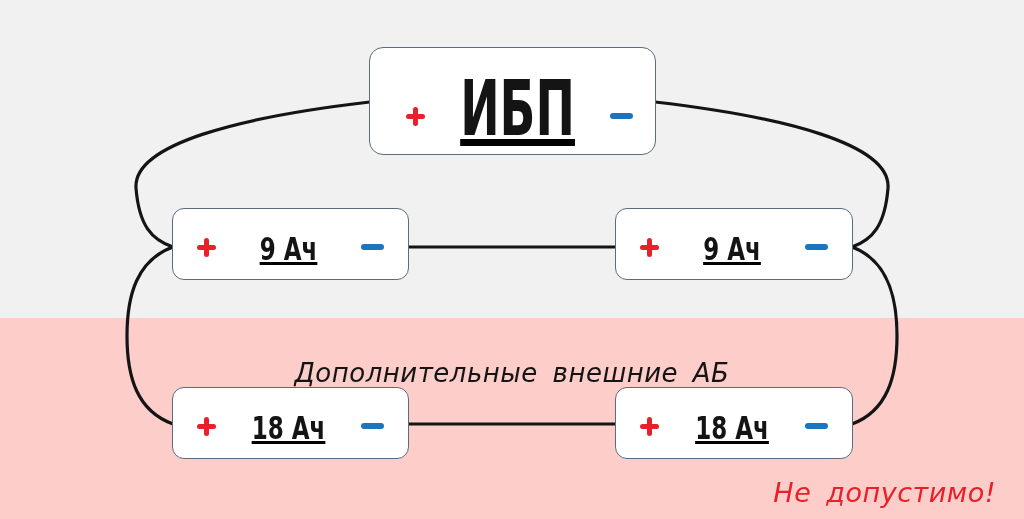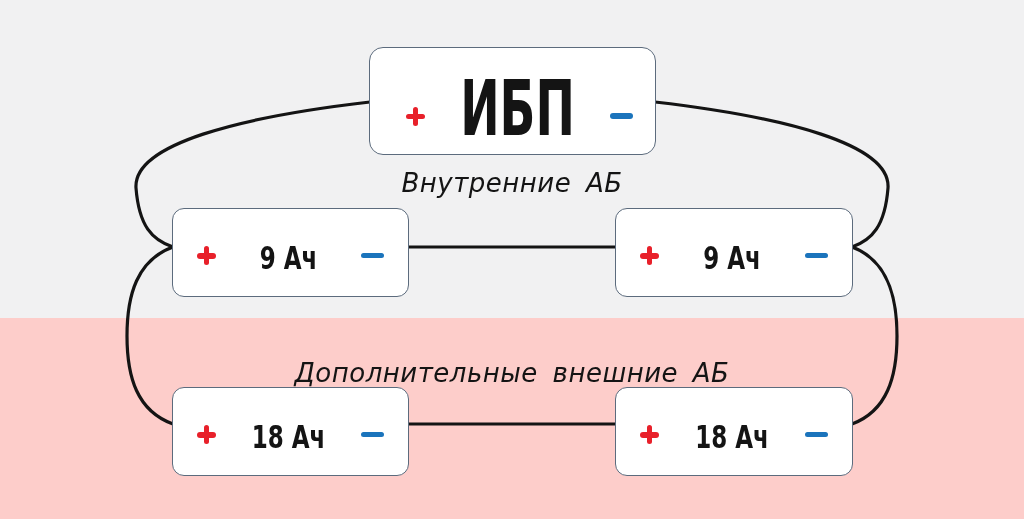--- a/index.html
+++ b/index.html
@@ -37,20 +37,21 @@
 
   .box {
     position: absolute;
     box-sizing: border-box;
     display: flex;
     align-items: center;
     justify-content: space-between;
     background: var(--box-fill, #ffffff);
     border: 1.5px solid var(--box-border, #5c6b7d);
     z-index: 2;
+    text-decoration: underline;
   }
 
   .ups {
     left: 369px; top: 47px;
     width: 287px; height: 108px;
     border-radius: 14px;
     padding: 16px 36px 0 36px;
   }
   .ups-label {
     flex: 1;
@@ -58,21 +59,21 @@
     font-size: 76px;
     font-weight: bold;
     line-height: 1;
     color: var(--text, #141414);
     transform: scaleX(0.62);
     white-space: nowrap;
   }
   .ups .plus, .ups .minus { margin-top: 14px; }
 
   .battery {
-    width: 237px; height: 89px;
+    width: 237px; height: 72px;
     border-radius: 12px;
     padding: 10px 24px 4px 24px;
   }
   .battery.b-internal-left  { left: 172px; top: 208px; }
   .battery.b-internal-right { left: 615px; top: 208px; width: 238px; }
   .battery.b-external-left  { left: 172px; top: 387px; }
   .battery.b-external-right { left: 615px; top: 387px; width: 238px; }
 
   .bat-label {
     flex: 1;
@@ -148,21 +149,20 @@
     <path d="M 409 247 L 615 247"></path>
     <path d="M 409 424 L 615 424"></path>
   </svg>
 
   <div class="box ups">
     <span class="plus"></span>
     <span class="ups-label">ИБП</span>
     <span class="minus"></span>
   </div>
 
-  <div class="section-label internal">Внутренние АБ</div>
 
   <div class="box battery b-internal-left">
     <span class="plus"></span>
     <span class="bat-label">9 Ач</span>
     <span class="minus"></span>
   </div>
 
   <div class="box battery b-internal-right">
     <span class="plus"></span>
     <span class="bat-label">9 Ач</span>
@@ -176,14 +176,15 @@
     <span class="bat-label">18 Ач</span>
     <span class="minus"></span>
   </div>
 
   <div class="box battery b-external-right">
     <span class="plus"></span>
     <span class="bat-label">18 Ач</span>
     <span class="minus"></span>
   </div>
 
+  <div class="warning-label">Не допустимо!</div>
 
 </div>
 
 </body></html>

